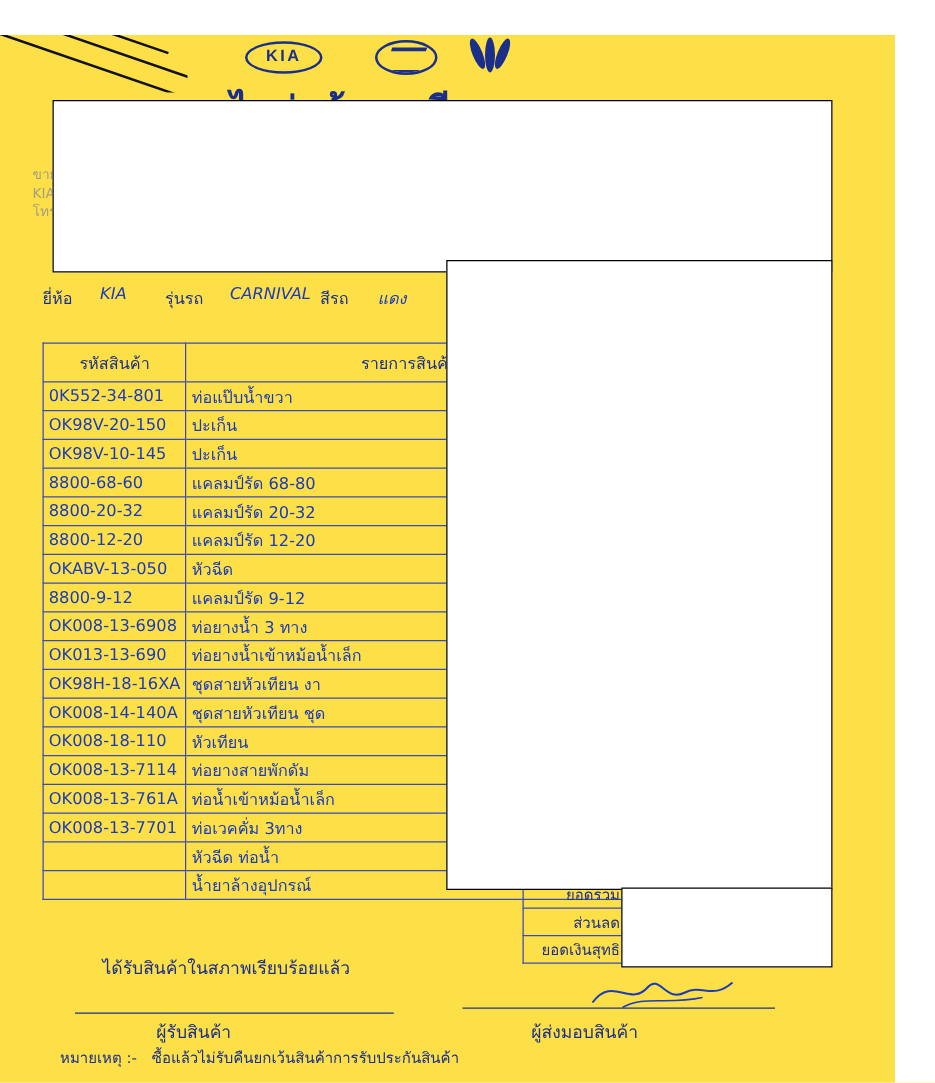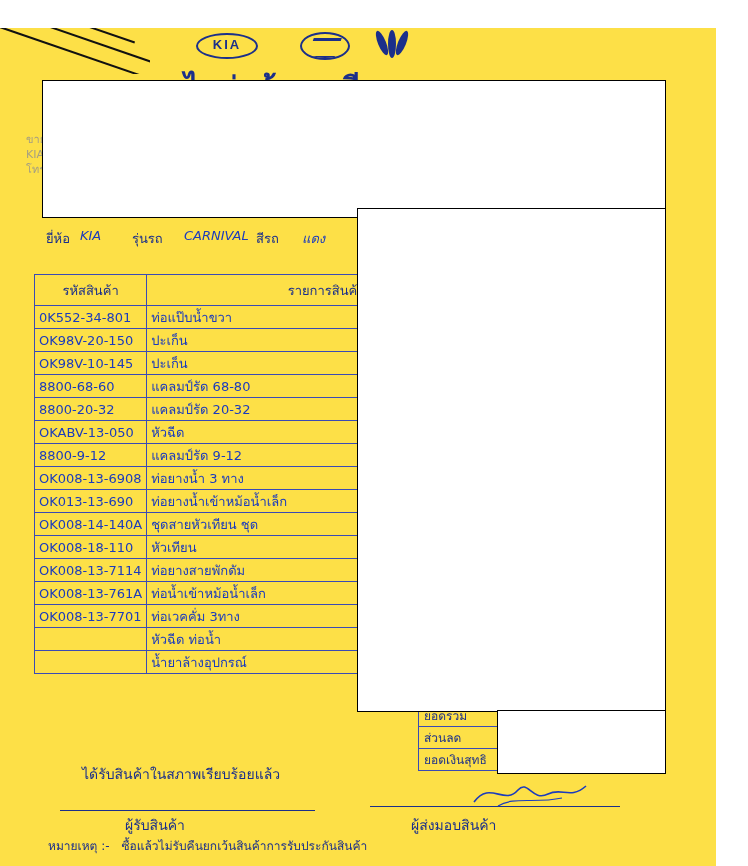--- a/index.html
+++ b/index.html
@@ -196,21 +196,21 @@
     z-index: 20;
   }
   #totals td {
     border: 1px solid #3a4bb5;
     height: 21px;
     font-size: 12px;
     color: #1b2f8a;
     padding: 0 5px;
     font-family: "DejaVu Sans", sans-serif;
   }
-  #totals td.lbl { width: 74px; }
+  #totals td.lbl { width: 74px; text-align: right; }
   #totals td.val { width: 160px; }
 
   
   .footer-note {
     position: absolute;
     left: 82px; top: 735px;
     font-size: 14px;
     color: #1b2f8a;
     font-family: "DejaVu Sans", sans-serif;
   }
@@ -221,21 +221,21 @@
   }
   #sig-line-left  { left: 60px;  top: 782px; width: 255px; }
   #sig-line-right { left: 370px; top: 778px; width: 250px; }
   .sig-label {
     position: absolute;
     font-size: 14px;
     color: #1b2f8a;
     font-family: "DejaVu Sans", sans-serif;
   }
   #sig-label-left  { left: 125px; top: 786px; }
-  #sig-label-right { left: 411px; top: 786px; }
+  #sig-label-right { left: 425px; top: 786px; }
   .remark {
     position: absolute;
     left: 48px; top: 808px;
     font-size: 12px;
     color: #1b2f8a;
     font-family: "DejaVu Sans", sans-serif;
     text-align: right;
   }
   .scribble {
     position: absolute;
@@ -266,21 +266,21 @@
 
   <div class="shop-title">อะไหล่แท้เกาหลี</div>
 
   <div class="addr-faint">
     <div>ขาย-ส่ง-ปลีก อะไหล่แท้</div>
     <div>KIA HYUNDAI DAEWOO</div>
     <div>โทร. 0-2xxx-xxxx</div>
   </div>
 
   <div class="veh-line">
-    <span class="lbl" style="left:12px">ยี่ห้อ</span>
+    <span class="lbl" style="left:0">ยี่ห้อ</span>
     <span class="val hw" style="left:46px">KIA</span>
     <span class="lbl" style="left:98px">รุ่นรถ</span>
     <span class="val hw" style="left:150px">CARNIVAL</span>
     <span class="lbl" style="left:222px">สีรถ</span>
     <span class="val hw" style="left:268px">แดง</span>
     <span class="lbl" style="left:324px">ทะเบียน</span>
     <span class="val hw" style="left:394px"></span>
   </div>
 
   <table id="items-table">
@@ -305,34 +305,42 @@
         </tr>
         <tr>
           <td class="code">8800-68-60</td>
           <td class="desc">แคลมป์รัด 68-80</td>
         </tr>
         <tr>
           <td class="code">8800-20-32</td>
           <td class="desc">แคลมป์รัด 20-32</td>
         </tr>
         <tr>
+          <td class="code">8800-12-20</td>
+          <td class="desc">แคลมป์รัด 12-20</td>
+        </tr>
+        <tr>
           <td class="code">OKABV-13-050</td>
           <td class="desc">หัวฉีด<span class="note-paren">( เก่า )</span></td>
         </tr>
         <tr>
           <td class="code">8800-9-12</td>
           <td class="desc">แคลมป์รัด 9-12</td>
         </tr>
         <tr>
           <td class="code">OK008-13-6908</td>
           <td class="desc">ท่อยางน้ำ 3 ทาง</td>
         </tr>
         <tr>
           <td class="code">OK013-13-690</td>
           <td class="desc">ท่อยางน้ำเข้าหม้อน้ำเล็ก</td>
+        </tr>
+        <tr>
+          <td class="code">OK98H-18-16XA</td>
+          <td class="desc">ชุดสายหัวเทียน งา</td>
         </tr>
         <tr>
           <td class="code">OK008-14-140A</td>
           <td class="desc">ชุดสายหัวเทียน ชุด</td>
         </tr>
         <tr>
           <td class="code">OK008-18-110</td>
           <td class="desc">หัวเทียน</td>
         </tr>
         <tr>

